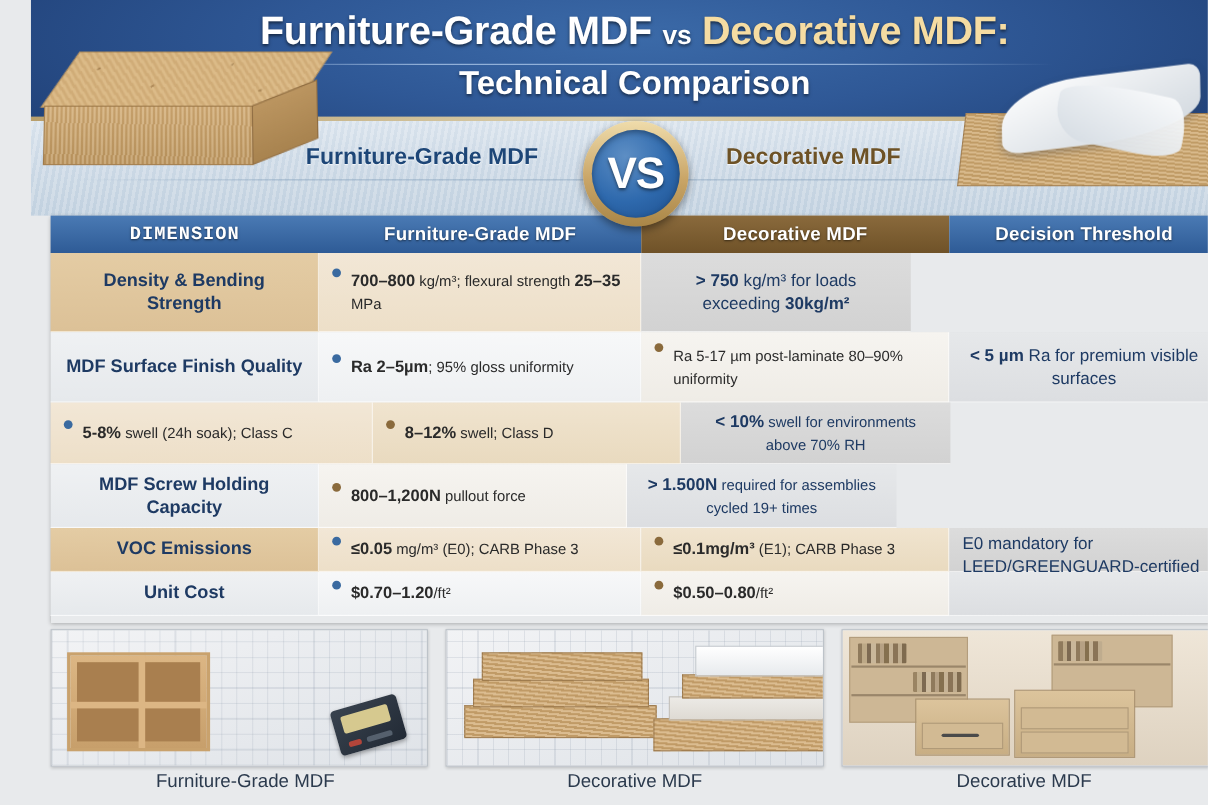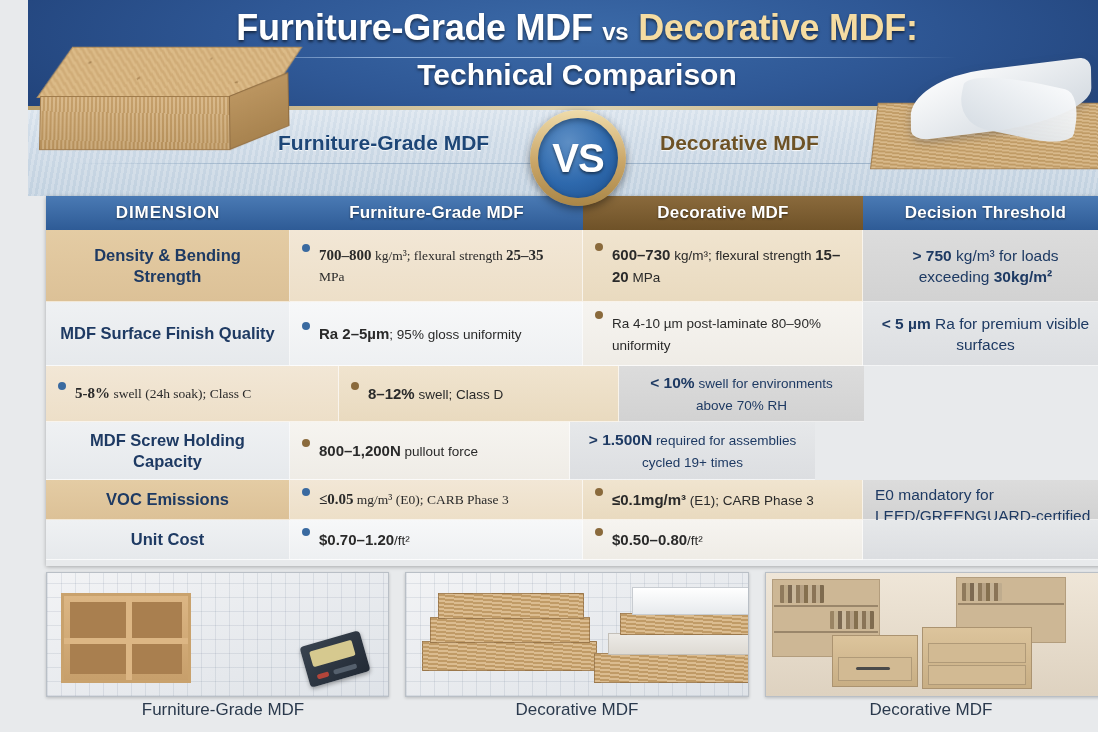--- a/index.html
+++ b/index.html
@@ -129,21 +129,21 @@
   .thead .cell { height:34px; display:flex; align-items:center; justify-content:center; }
   .thead .cell-dim  { background: linear-gradient(180deg,#4a7ab4,#2e5b96); }
   .thead .cell-furn { background: linear-gradient(180deg,#4a7ab4,#2e5b96); }
   .thead .cell-dec  { background: linear-gradient(180deg,#8a6a3c,#6f5228); }
   .thead .cell-thr  { background: linear-gradient(180deg,#4a7ab4,#2e5b96); }
   .thead .cell span {
     color:#ffffff; font-weight:bold; font-size:17px;
     text-shadow: 0 1px 2px rgba(0,0,0,.55);
     letter-spacing:.2px;
   }
-  .thead .cell-dim span { letter-spacing:.9px; }
+  .thead .cell-dim span { letter-spacing:.9px;font-family:Liberation Mono, monospace; }
 
   .c1 { width: 244px; }
   .c2 { width: 293px; }
   .c3 { width: 280px; }
   .c4 { width: 245px; }
 
   .body .trow .cell { padding: 8px 12px; border-bottom:1px solid rgba(255,255,255,.55); }
   .body .trow .c1 {
     display:flex; align-items:center; justify-content:center; text-align:center;
     font-weight:bold; font-size:16.5px; color:#1e3a63; line-height:21px;
@@ -153,21 +153,21 @@
     font-size:15px; color:#2a2a2a; line-height:21px;
     border-right:1px solid rgba(255,255,255,.65);
     display:flex; align-items:center;
   }
   .body .trow .c4 {
     font-size:15.5px; color:#1e3a63; line-height:21px;
     display:flex; align-items:center; justify-content:center; text-align:center;
   }
   
   .r-odd  .c1 { background: linear-gradient(180deg,#e4cca4,#dcc197); }
-  .r-odd  .c2 { background: linear-gradient(180deg,#f2e7d6,#eddfc8); font-family: Liberation Serif, serif; }
+  .r-odd  .c2 { background: linear-gradient(180deg,#f2e7d6,#eddfc8); }
   .r-odd  .c3 { background: linear-gradient(180deg,#f0e4cf,#e9dabf); }
   .r-odd  .c4 { background: linear-gradient(180deg,#dcdcdc,#d2d2d2); }
   .r-even .c1 { background: linear-gradient(180deg,#eff1f3,#e6e9ec); }
   .r-even .c2 { background: linear-gradient(180deg,#f7f8f9,#eef0f2); }
   .r-even .c3 { background: linear-gradient(180deg,#f6f4f0,#efece6); }
   .r-even .c4 { background: linear-gradient(180deg,#e6e8ea,#dcdee1); }
 
   .bullet {
     display:inline-block; width:8px; height:8px; border-radius:50%;
     margin-right:9px; flex:0 0 8px; position:relative; top:-1px;
@@ -317,28 +317,20 @@
       <div class="trow r-odd" style="height:72px">
         <div class="cell c1">Density &amp; Bending Strength</div>
         <div class="cell c2">
           <div class="cellrow">
             <span class="bullet blue"></span>
             <span class="celltext">
               <span class="b">700–800</span><span class="sm"> kg/m³; flexural strength </span><span class="b">25–35</span><span class="sm"> MPa</span>
             </span>
           </div>
         </div>
-        <div class="cell c3">
-          <div class="cellrow">
-            <span class="bullet brown"></span>
-            <span class="celltext">
-              <span class="b">600–730</span><span class="sm"> kg/m³; flexural strength </span><span class="b">15–20</span><span class="sm"> MPa</span>
-            </span>
-          </div>
-        </div>
         <div class="cell c4">
           <span>
             <span class="b">&gt; 750</span><span> kg/m³ for loads exceeding </span><span class="b">30kg/m²</span>
           </span>
         </div>
       </div>
 
       <div class="trow r-even" style="height:64px">
         <div class="cell c1">MDF Surface Finish Quality</div>
         <div class="cell c2">
@@ -346,21 +338,21 @@
             <span class="bullet blue"></span>
             <span class="celltext">
               <span class="b">Ra 2–5µm</span><span class="sm">; 95% gloss uniformity</span>
             </span>
           </div>
         </div>
         <div class="cell c3">
           <div class="cellrow">
             <span class="bullet brown"></span>
             <span class="celltext">
-              <span class="sm">Ra 4-10 µm post-laminate 80–90% uniformity</span>
+              <span class="sm">Ra 5-17 µm post-laminate 80–90% uniformity</span>
             </span>
           </div>
         </div>
         <div class="cell c4">
           <span>
             <span class="b">&lt; 5 µm</span><span> Ra for premium visible surfaces</span>
           </span>
         </div>
       </div>
 

